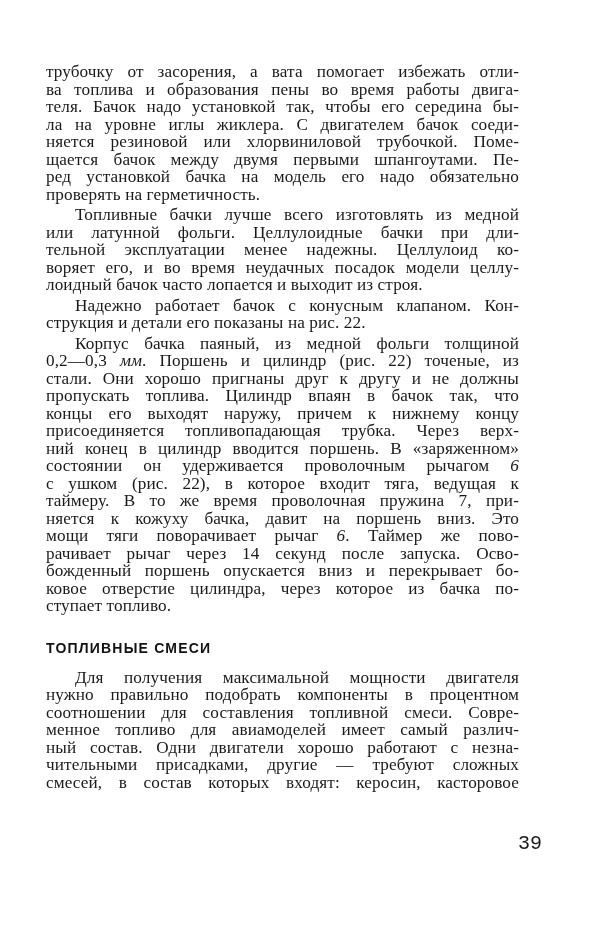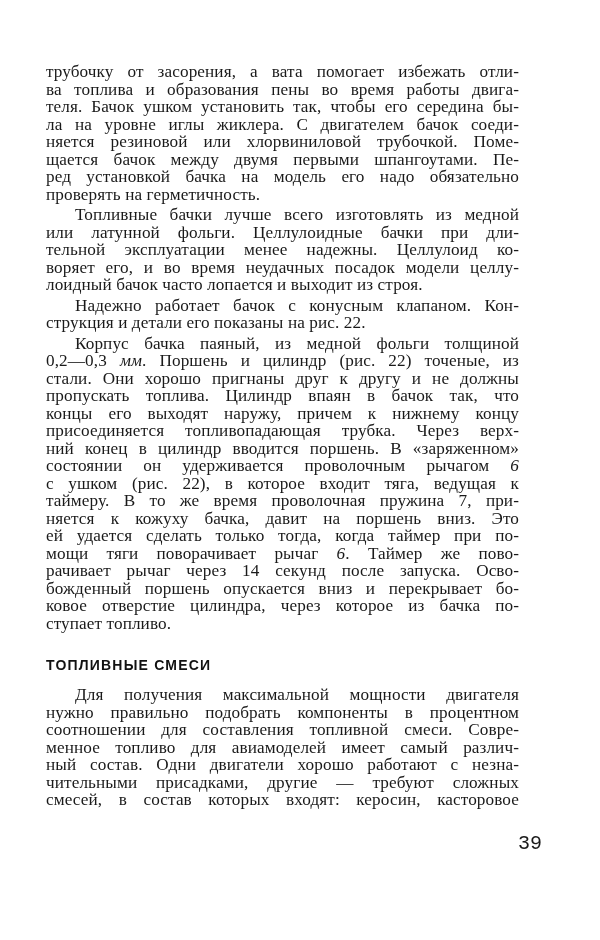--- a/index.html
+++ b/index.html
@@ -29,21 +29,21 @@
   em { font-style: italic; }
 </style>
 </head>
 <body>
 
 <div class="page">
 
   <div>
     <span class="line">трубочку от засорения, а вата помогает избежать отли-</span>
     <span class="line">ва топлива и образования пены во время работы двига-</span>
-    <span class="line">теля. Бачок ушком установить так, чтобы его середина бы-</span>
+    <span class="line">теля. Бачок надо установкой так, чтобы его середина бы-</span>
     <span class="line">ла на уровне иглы жиклера. С двигателем бачок соеди-</span>
     <span class="line">няется резиновой или хлорвиниловой трубочкой. Поме-</span>
     <span class="line">щается бачок между двумя первыми шпангоутами. Пе-</span>
     <span class="line">ред установкой бачка на модель его надо обязательно</span>
     <span class="line last">проверять на герметичность.</span>
   </div>
   <div class="para-gap"></div>
 
   <div>
     <span class="line indent">Топливные бачки лучше всего изготовлять из медной</span>
@@ -65,21 +65,20 @@
     <span class="line">0,2—0,3 <em>мм</em>. Поршень и цилиндр (рис. 22) точеные, из</span>
     <span class="line">стали. Они хорошо пригнаны друг к другу и не должны</span>
     <span class="line">пропускать топлива. Цилиндр впаян в бачок так, что</span>
     <span class="line">концы его выходят наружу, причем к нижнему концу</span>
     <span class="line">присоединяется топливопадающая трубка. Через верх-</span>
     <span class="line">ний конец в цилиндр вводится поршень. В «заряженном»</span>
     <span class="line">состоянии он удерживается проволочным рычагом <em>6</em></span>
     <span class="line">с ушком (рис. 22), в которое входит тяга, ведущая к</span>
     <span class="line">таймеру. В то же время проволочная пружина 7, при-</span>
     <span class="line">няется к кожуху бачка, давит на поршень вниз. Это</span>
-    <span class="line">ей удается сделать только тогда, когда таймер при по-</span>
     <span class="line">мощи тяги поворачивает рычаг <em>6</em>. Таймер же пово-</span>
     <span class="line">рачивает рычаг через 14 секунд после запуска. Осво-</span>
     <span class="line">божденный поршень опускается вниз и перекрывает бо-</span>
     <span class="line">ковое отверстие цилиндра, через которое из бачка по-</span>
     <span class="line last">ступает топливо.</span>
   </div>
 
   <div class="heading">ТОПЛИВНЫЕ СМЕСИ</div>
 
   <div>

